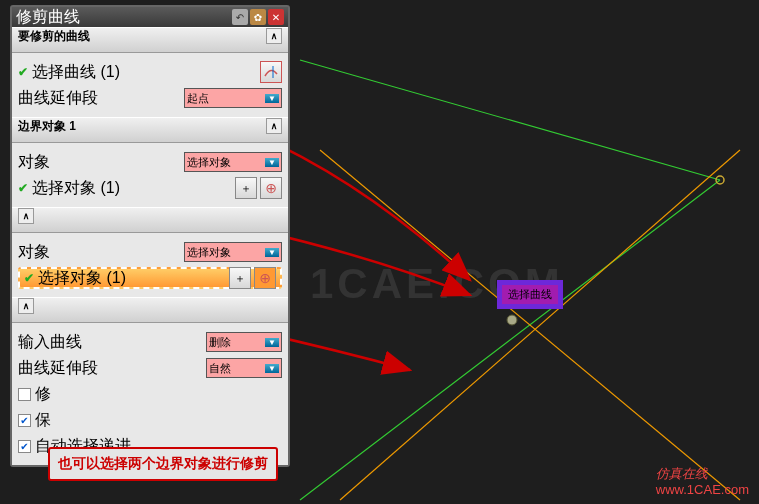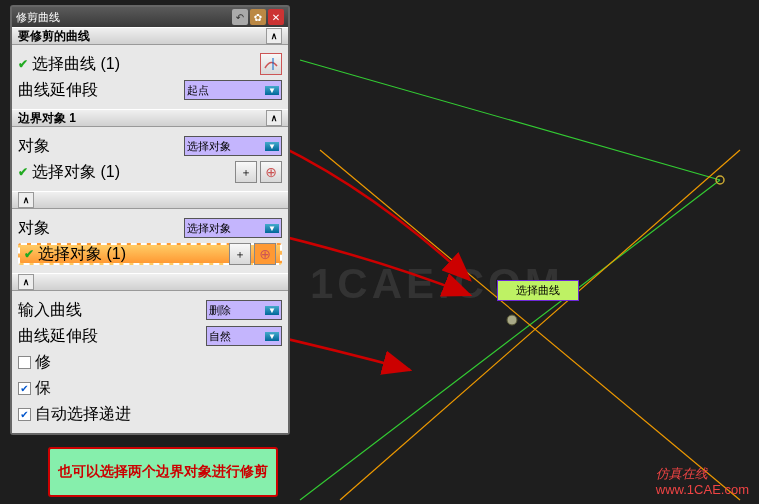--- a/index.html
+++ b/index.html
@@ -1,43 +1,43 @@
 <!DOCTYPE html>
 <html><head>
 <meta charset="utf-8">
 <style>
 *{box-sizing:border-box;margin:0;padding:0}
 body{width:759px;height:504px;font-family:"Microsoft YaHei",SimSun,sans-serif;font-size:12px;background:#1a1a1a;position:relative;overflow:hidden}
 .canvas{position:absolute;inset:0;background:#1e1e1e}
 .panel{position:absolute;left:10px;top:5px;width:280px;background:#d8d8d8;border:2px solid #666;border-radius:3px}
 .titlebar{background:linear-gradient(#5a5a5a,#3a3a3a);color:#fff;height:20px;display:flex;align-items:center;padding:0 4px}
-.titlebar .ttl{flex:1;font-size:11px}
+.titlebar .ttl{flex:1;font-size:16px}
 .tb-btn{width:16px;height:16px;margin-left:2px;display:flex;align-items:center;justify-content:center;border-radius:2px;cursor:pointer;font-size:10px}
 .tb-undo{background:#aaa;color:#333}
 .tb-gear{background:#b84;color:#fff}
 .tb-close{background:#c33;color:#fff}
-.section-head{background:linear-gradient(#f0f0f0,#d0d0d0);border-top:1px solid #fff;border-bottom:1px solid #999;height:18px;display:flex;padding:0 6px;font-weight:bold;font-size:12px}
+.section-head{background:linear-gradient(#f0f0f0,#d0d0d0);border-top:1px solid #fff;border-bottom:1px solid #999;height:26px;display:flex;padding:0 6px;font-weight:bold;font-size:12px}
 .section-head .sh-label{flex:1}
 .expand-btn{width:16px;height:16px;display:flex;align-items:center;justify-content:center;border:1px solid #999;background:#eee;font-size:9px;cursor:pointer}
 .section-body{background:#e8e8e8;padding:4px 6px}
 .row{display:flex;align-items:center;margin:4px 0;height:22px}
 .row .lbl{flex:0 0 auto;font-size:16px}
 .row .spacer{flex:1}
 .check{color:#2a2;font-weight:bold;margin-right:4px;font-size:12px}
 .icon-btn{width:22px;height:22px;border:1px solid #888;background:linear-gradient(#f8f8f8,#d8d8d8);margin-left:3px;display:flex;align-items:center;justify-content:center;font-size:11px;cursor:pointer;position:relative}
 .icon-target{color:#c55;font-size:14px}
-.sel{height:20px;border:1px solid #555;background:#c4b5fd;font-size:11px;padding:4px 2px;cursor:pointer;display:flex;align-items:center}
+.sel{height:20px;border:1px solid #555;background:#fca5a5;font-size:11px;padding:4px 2px;cursor:pointer;display:flex;align-items:center}
 .sel .sv{flex:1}
 .sel .dd{width:14px;background:linear-gradient(#4ac,#069);color:#fff;display:flex;align-items:center;justify-content:center;font-size:8px;margin-left:2px}
 .sel.w1{width:98px}
 .sel.w2{width:76px}
 .chk{width:13px;height:13px;border:1px solid #888;background:#fff;display:inline-flex;align-items:center;justify-content:center;margin-right:4px;font-size:10px;color:#05c;cursor:pointer}
 .hl{background:linear-gradient(#fc6,#f93);border:2px dashed #fff;border-radius:3px;padding:2px 4px}
-.tooltip{position:absolute;background:#bef264;border:1px solid #6d28d9;padding:2px 18px;font-size:11px}
-.callout{position:absolute;background:#86efac;border:2px solid #c00;color:#c00;font-size:14px;font-weight:bold;padding:14px 8px;border-radius:3px}
+.tooltip{position:absolute;background:#a21caf;border:5px solid #6d28d9;padding:2px 6px;font-size:11px}
+.callout{position:absolute;background:#e5e5e5;border:2px solid #c00;color:#c00;font-size:14px;font-weight:bold;padding:6px 8px;border-radius:3px}
 .watermark{position:absolute;right:10px;bottom:6px;color:#ef4444;font-size:13px;line-height:16px}
 svg.arrows{position:absolute;inset:0;pointer-events:none}
 .wm-bg{position:absolute;color:#333;font-size:42px;font-weight:bold;letter-spacing:4px}
 </style>
 </head>
 <body>
 
 <div class="canvas">
   <div class="wm-bg" style="left:310px;top:260px">1CAE.COM</div>
   <svg class="arrows" width="759" height="504">

